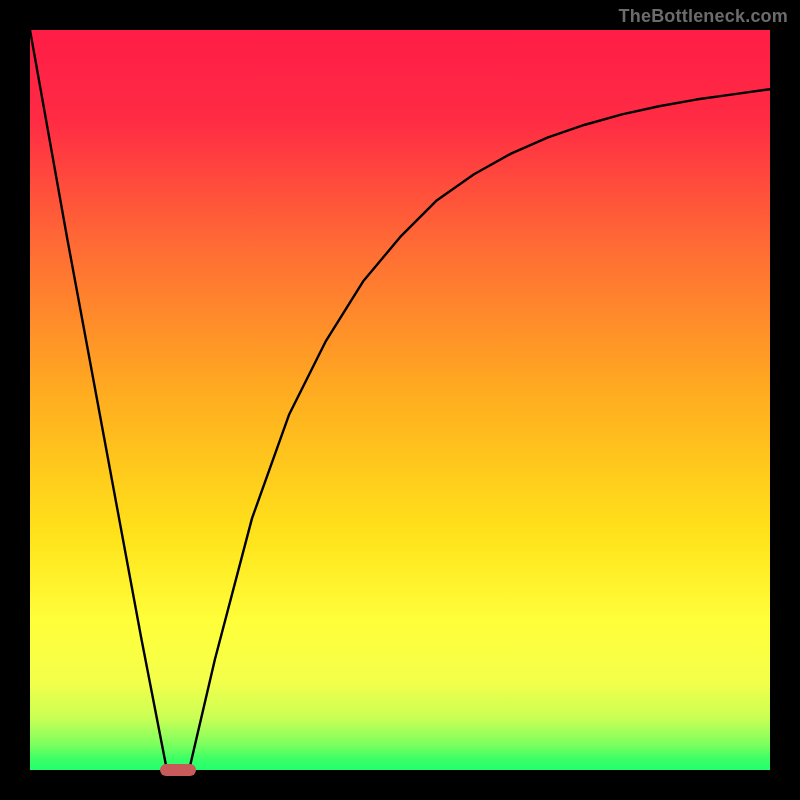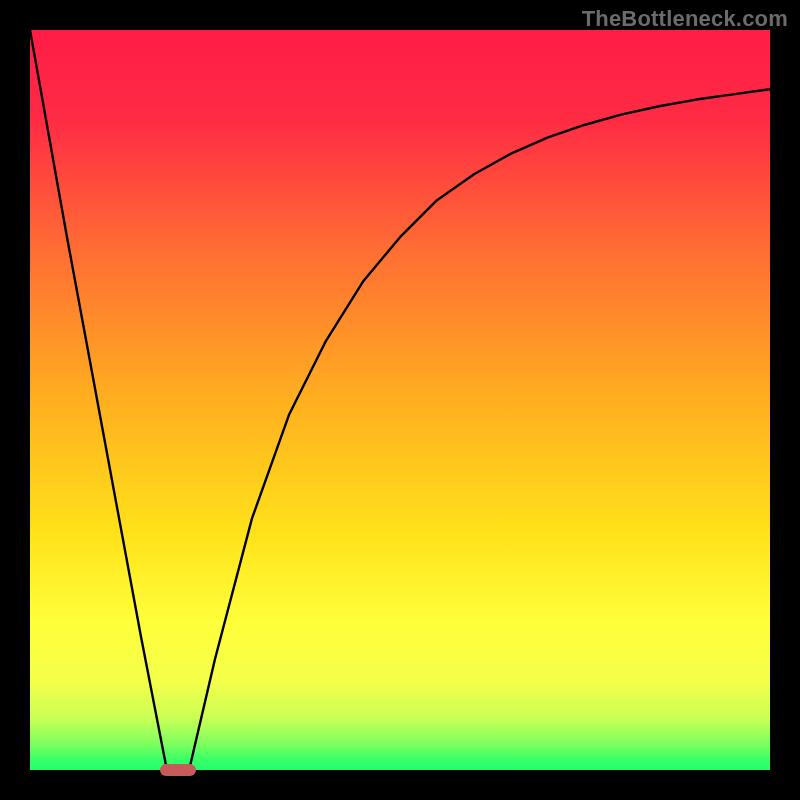--- a/index.html
+++ b/index.html
@@ -24,21 +24,21 @@
     left: 0;
     top: 0;
     width: 100%;
     height: 100%;
   }
   .attribution {
     position: absolute;
     top: 6px;
     right: 12px;
     color: #6b6b6b;
-    font-size: 22px;
+    font-size: 18px;
     font-weight: 600;
     letter-spacing: 0.2px;
   }
   svg {
     position: absolute;
     left: 0;
     top: 0;
   }
   .marker {
     position: absolute;

